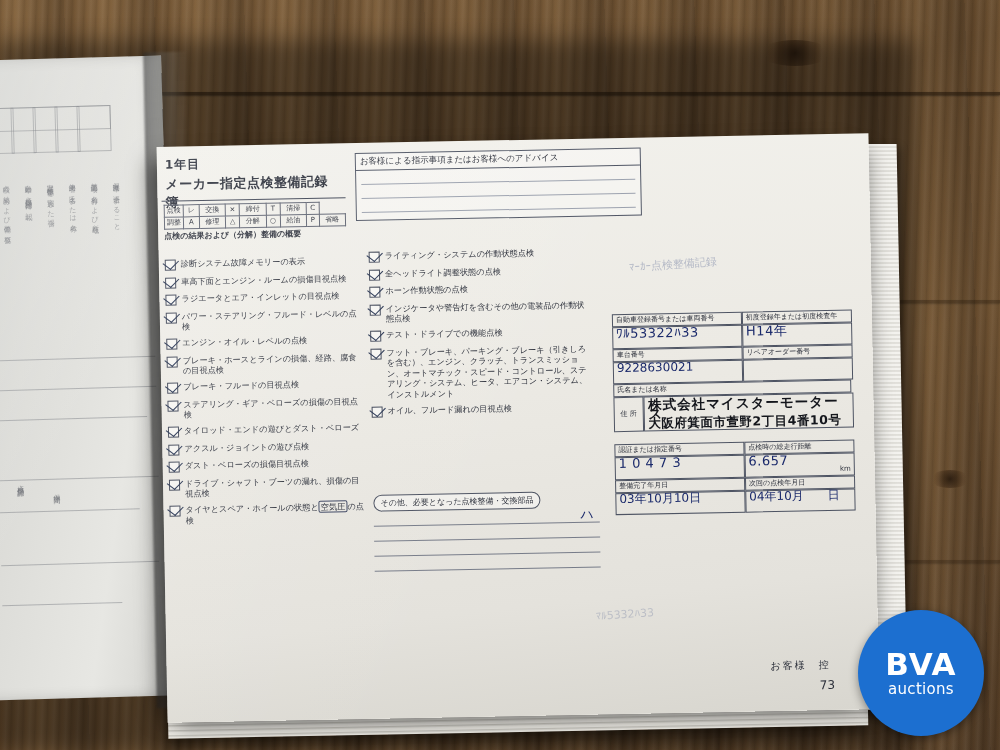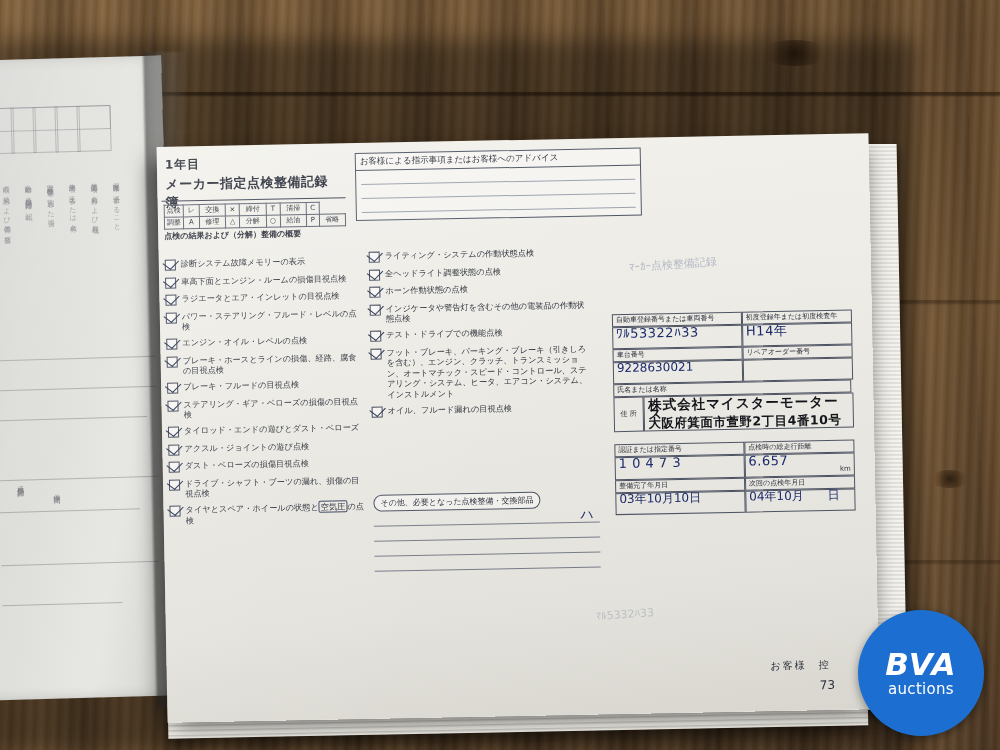--- a/index.html
+++ b/index.html
@@ -127,21 +127,21 @@
 
   
   .glare { position:absolute; pointer-events:none; background:linear-gradient(120deg, rgba(255,255,255,0.28), rgba(255,255,255,0) 55%); }
 
   
   #bva {
     position:absolute; right:16px; bottom:14px; width:126px; height:126px; border-radius:50%;
     background:#1c6fd0; color:#fff; display:flex; flex-direction:column; align-items:center; justify-content:center;
     box-shadow:0 3px 10px rgba(0,0,0,0.4);
   }
-  #bva .b1 { font-size:31px; font-weight:bold; letter-spacing:1px; line-height:32px;font-style:italic; }
+  #bva .b1 { font-size:31px; font-weight:bold; letter-spacing:1px; line-height:32px; }
   #bva .b2 { font-size:15px; letter-spacing:0.3px; }
 </style>
 </head>
 <body>
 
 <div id="scene">
 
   <div class="seam" style="top:92px;"></div>
   <div class="seam" style="top:300px; opacity:.6;"></div>
   <div class="seam" style="top:560px; opacity:.5;"></div>

